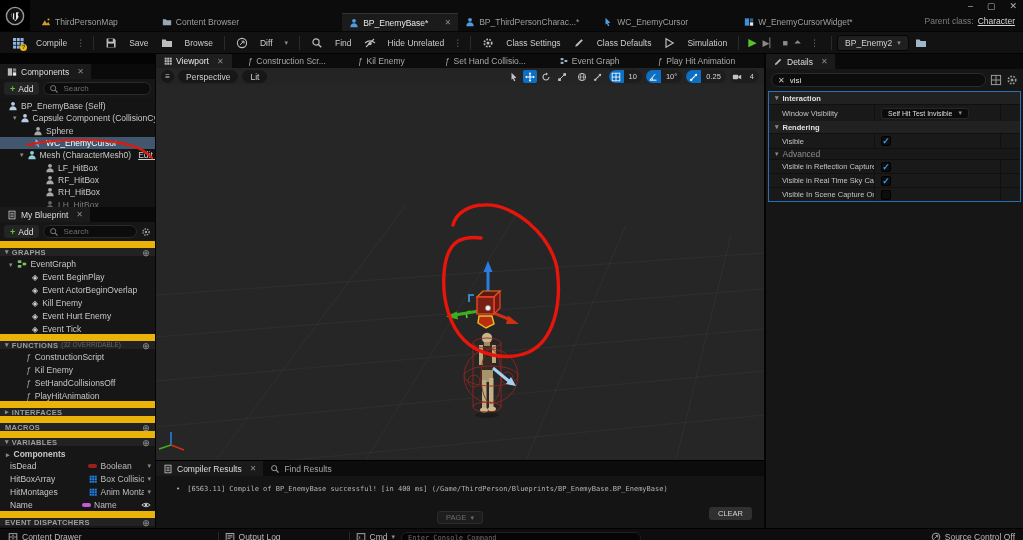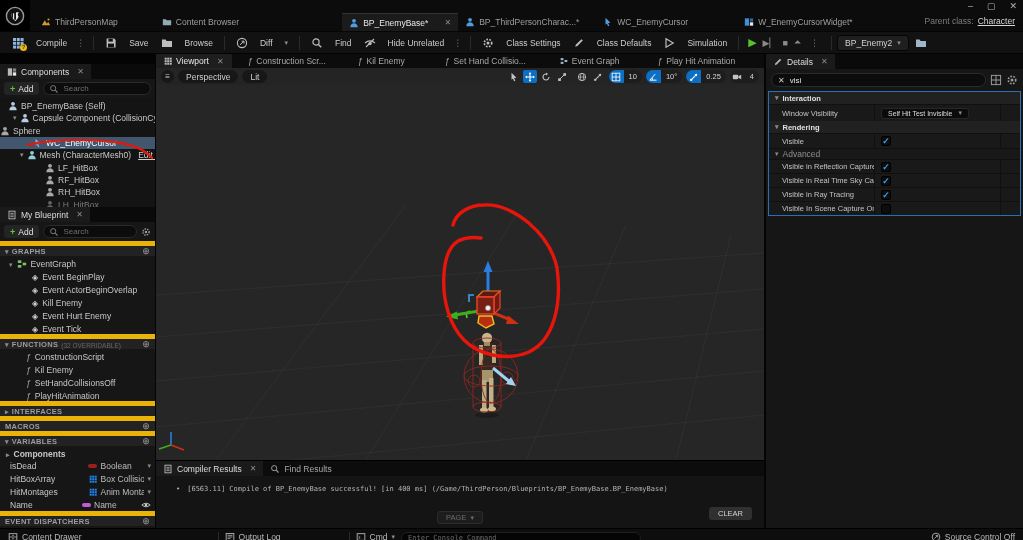--- a/index.html
+++ b/index.html
@@ -51,22 +51,22 @@
   .searchpill input::placeholder { color:#6f6f6f; }
   
   .leftcol { left:0; top:64px; width:165px; height:474px; }
   .comp-panel { position:absolute; left:0; top:0; width:155px; height:142px; }
   .comp-tree { background:#141414; height:112px; overflow:hidden; padding-top:2px; }
   .crow { height:12.3px; display:flex; align-items:center; gap:3px; color:#c9c9c9; white-space:nowrap; overflow:hidden; }
   .crow.sel { background:#42566d; color:#fff; }
   .editlink { color:#cfcfcf; text-decoration:underline; margin-left:4px; }
   .bp-panel { position:absolute; left:0; top:143px; width:155px; height:331px; }
   .bp-list { background:#161616; height:301px; overflow:hidden; }
-  .shdr { height:15px; background:#222222; display:flex; align-items:flex-end; gap:3px; padding:0 5px;
-          color:#9d9d9d; font-weight:bold; font-size:7.5px; letter-spacing:.3px; border-top:5px solid #eab308; }
+  .shdr { height:15px; background:#222222; display:flex; align-items:flex-start; gap:3px; padding:0 5px;
+          color:#9d9d9d; font-weight:bold; font-size:7.5px; letter-spacing:.3px; border-top:7px solid #eab308; }
   .shdr .plus { margin-left:auto; color:#9a9a9a; font-size:9px; font-weight:normal; }
   .shdr .ov { color:#666; font-weight:normal; font-size:6.5px; letter-spacing:0; }
   .lrow { height:13px; display:flex; align-items:flex-end; gap:4px; color:#c6c6c6; white-space:nowrap; }
   .vrow { height:13px; display:flex; align-items:center; gap:3px; padding:0 4px 0 10px; color:#c6c6c6; }
   .vname { flex:1; overflow:hidden; white-space:nowrap; }
   .pill { width:9px; height:4px; border-radius:2px; flex:0 0 auto; }
   .vtype { width:44px; overflow:hidden; white-space:nowrap; color:#bdbdbd; }
   
   .centercol { left:156px; top:54px; width:608px; height:474px; }
   .gtabs { height:14px; background:#0c0c0c; display:flex; align-items:stretch; gap:2px; }
@@ -440,21 +440,21 @@
               </svg>
             <span>BP_EnemyBase (Self)</span>
           </div>
           <div class="crow" style="padding-left:13px">
             <span class="caret">▾</span>
             <svg class="ic" style="color:#b7cee6">
                 <use href="#i-person"></use>
               </svg>
             <span>Capsule Component (CollisionCylinde</span>
           </div>
-          <div class="crow" style="">
+          <div class="crow" style="padding-left:33px">
             <svg class="ic" style="color:#a9a9a9">
                 <use href="#i-person"></use>
               </svg>
             <span>Sphere</span>
           </div>
           <div class="crow sel" style="padding-left:33px">
             <svg class="ic" style="color:#7fb8ef">
                 <use href="#i-cursor"></use>
               </svg>
             <span>WC_EnemyCursor</span>
@@ -901,27 +901,20 @@
         <div class="d-right"></div>
       </div>
       <div class="d-row" style="min-height:14px">
         <span class="d-label">Visible in Real Time Sky Capt...</span>
         <div class="d-val">
             <span class="cb checked"></span>
           </div>
         <div class="d-right"></div>
       </div>
       <div class="d-row" style="min-height:14px">
-        <span class="d-label">Visible in Ray Tracing</span>
-        <div class="d-val">
-            <span class="cb checked"></span>
-          </div>
-        <div class="d-right"></div>
-      </div>
-      <div class="d-row" style="min-height:14px">
         <span class="d-label">Visible In Scene Capture Only</span>
         <div class="d-val">
             <span class="cb"></span>
           </div>
         <div class="d-right"></div>
       </div>
     </div>
   </div>
 
   <div class="abs statusbar">

